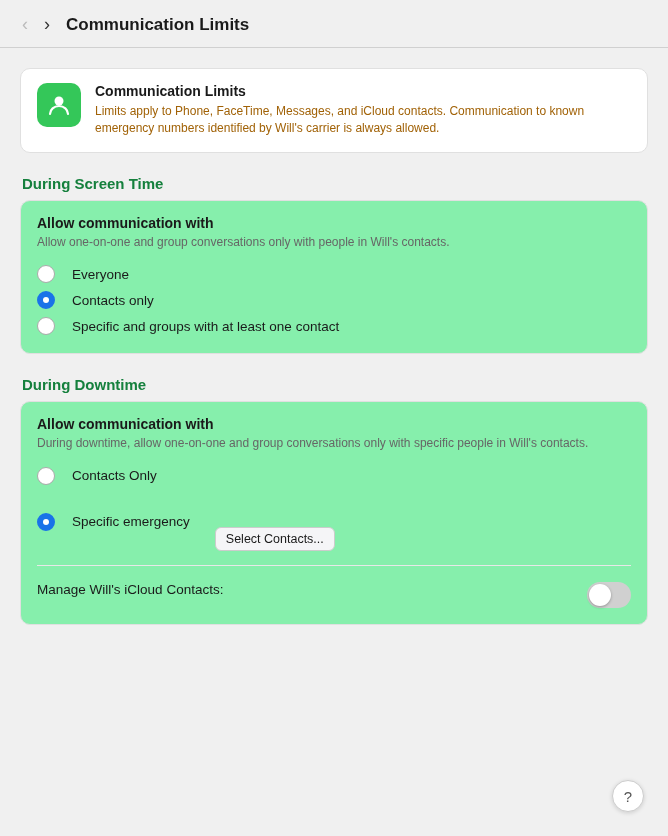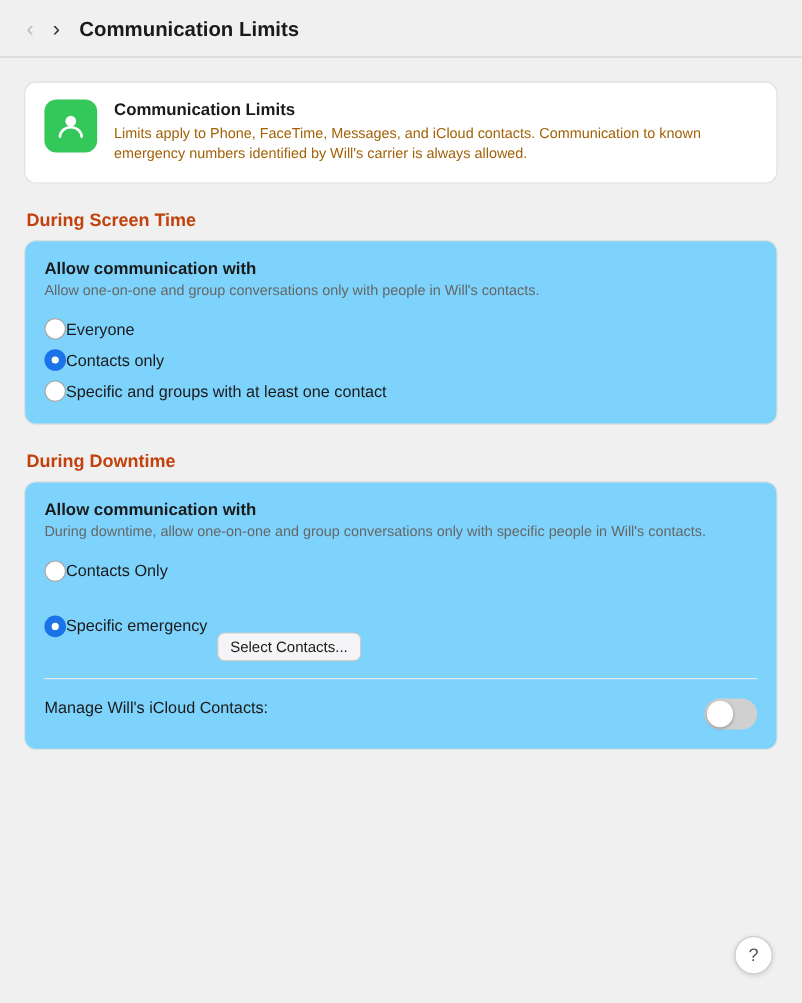--- a/index.html
+++ b/index.html
@@ -87,28 +87,28 @@
     .info-desc {
       font-size: 12px;
       color: #a16207;
       line-height: 1.45;
     }
 
     
     .section-header {
       font-size: 15px;
       font-weight: 700;
-      color: #c2410c;
+      color: #15803d;
       margin-bottom: 8px;
       padding-left: 2px;
     }
 
     
     .card {
-      background: #7dd3fc;
+      background: #86efac;
       border-radius: 10px;
       padding: 14px 16px;
       margin-bottom: 22px;
       border: 1px solid #e0e0e0;
     }
     .card-title {
       font-size: 14px;
       font-weight: 600;
       color: #1a1a1a;
       margin-bottom: 3px;
@@ -117,21 +117,21 @@
       font-size: 12px;
       color: #666;
       line-height: 1.45;
       margin-bottom: 10px;
     }
 
     
     .radio-option {
       display: flex;
       align-items: center;
-      gap: 0;
+      gap: 17px;
       padding: 4px 0;
       cursor: pointer;
     }
     .radio-circle {
       width: 18px;
       height: 18px;
       border-radius: 50%;
       border: 1.5px solid #aaa;
       background: #fff;
       display: flex;

